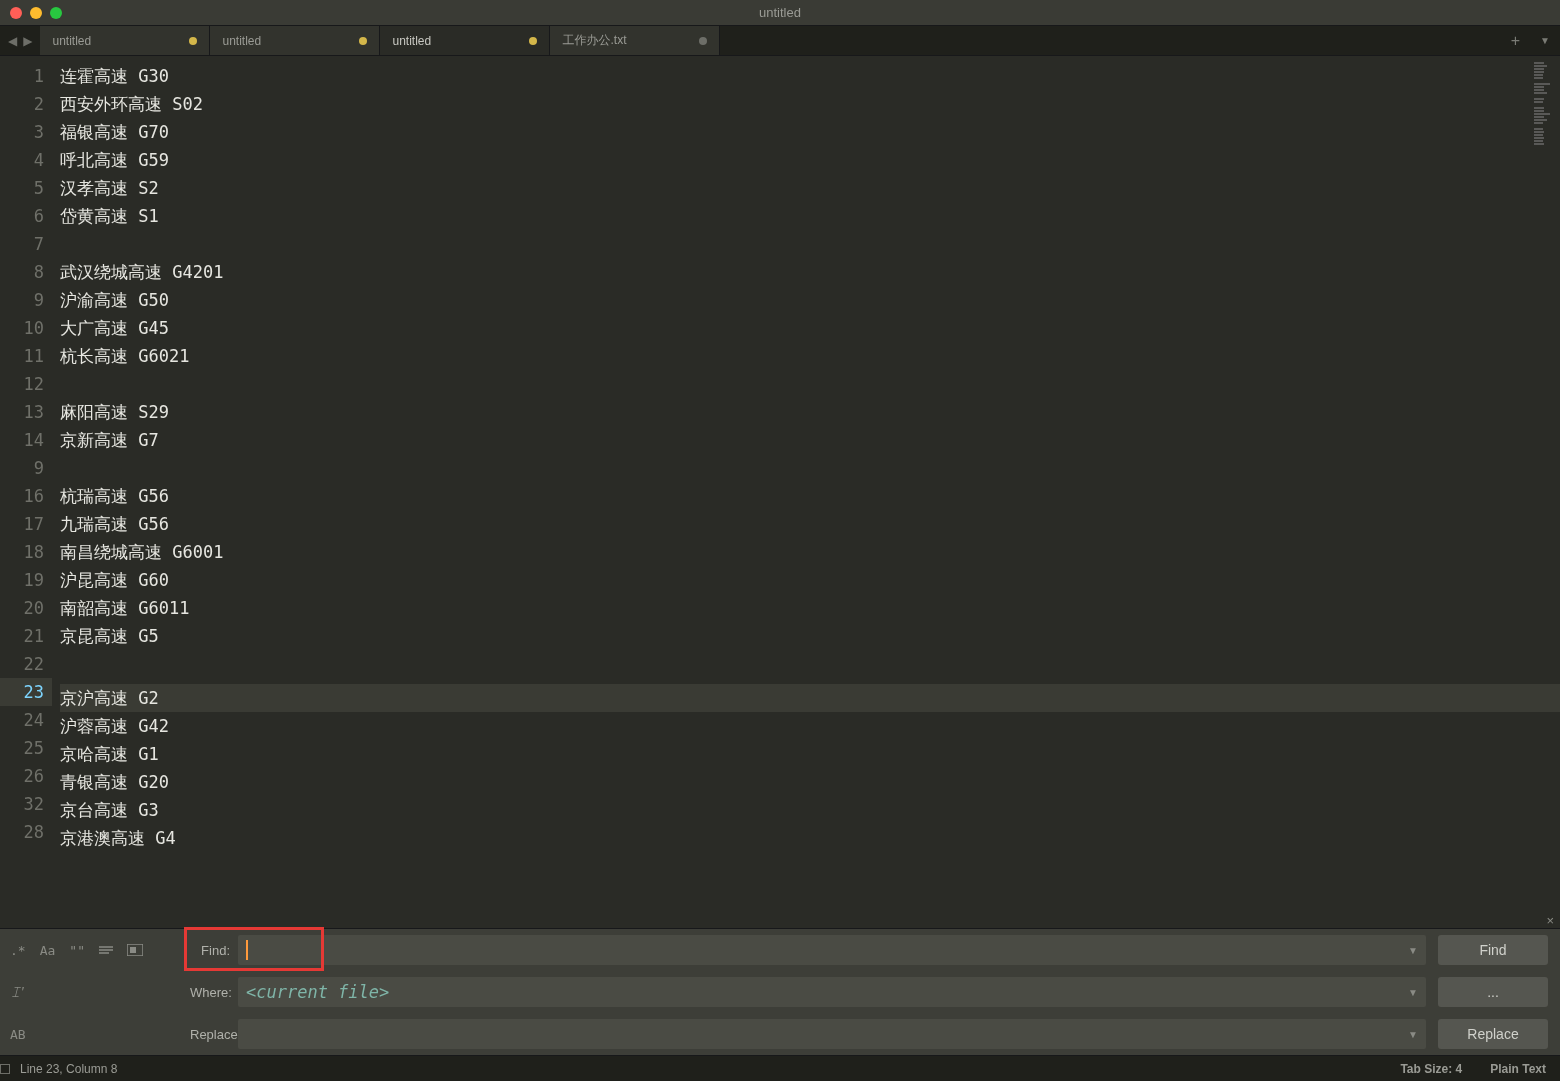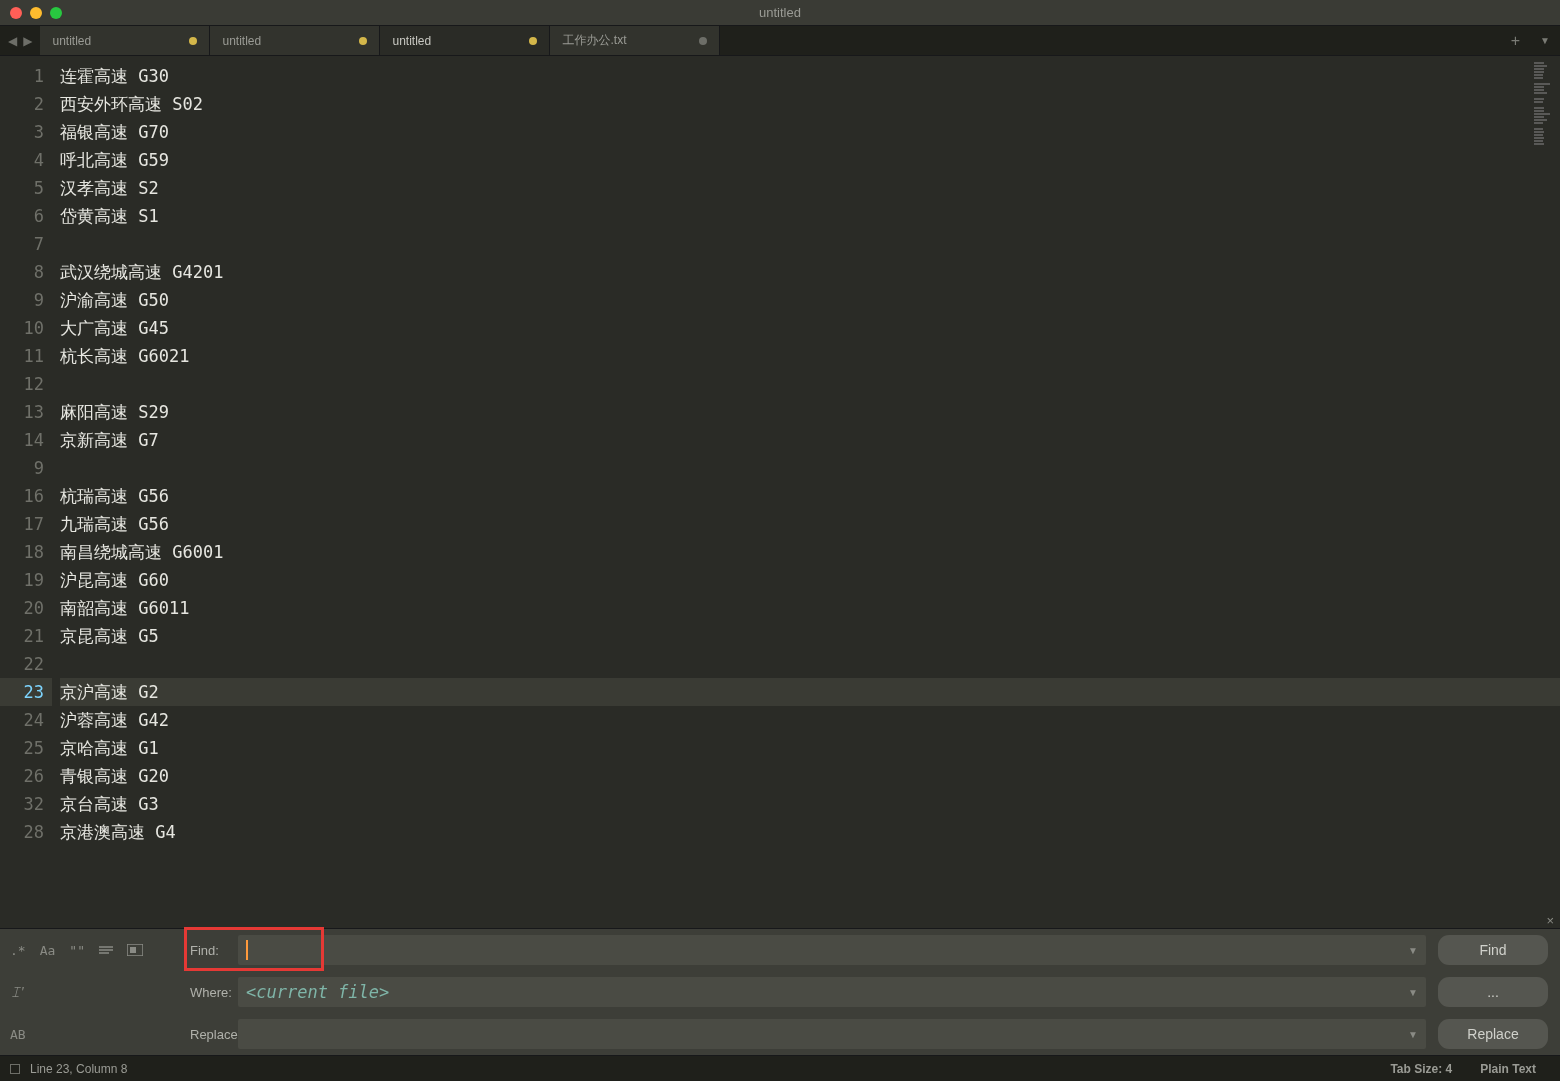--- a/index.html
+++ b/index.html
@@ -84,21 +84,21 @@
   .code {
     flex: 1;
     padding-top: 6px;
     color: #e6e6e0;
     font-family: "Menlo", "Consolas", monospace;
     font-size: 17px;
     line-height: 28px;
     white-space: pre;
     padding-left: 8px;
   }
-  .code .line.current { background: #3a3b34; }
+  .code .line.current { background: #3a3b34; margin-top: 6px; }
   .code .line { height: 28px; }
   .minimap {
     width: 26px;
     background: #2a2b26;
     position: absolute; right: 0; top: 6px;
     display: flex; flex-direction: column; gap: 1px;
     opacity: 0.5;
   }
   .minimap .mline { height: 2px; background: #888; width: 50%; }
   .search-panel {
@@ -113,21 +113,21 @@
   }
   .search-opts {
     width: 190px;
     display: flex; align-items: center; gap: 14px;
     padding-left: 10px;
     color: #8a8b85; font-size: 13px;
   }
   .opt-btn { cursor: pointer; font-family: monospace; }
   .opt-btn svg { display:block; }
   .row-label {
-    width: 48px; text-align: left; padding-right: 8px;
+    width: 48px; text-align: right; padding-right: 8px;
     color: #b0b1ab; font-size: 13px;
   }
   .input-wrap {
     flex: 1;
     background: #4a4b44;
     height: 30px;
     border-radius: 2px;
     display: flex; align-items: center;
     padding: 0 8px;
     position: relative;
@@ -141,34 +141,34 @@
   }
   .cursor {
     width: 2px; height: 20px; background: #ff9a3c;
     animation: blink 1s step-end infinite;
   }
   @keyframes blink { 50% { opacity: 0; } }
   .dropdown-arrow { color: #8a8b85; font-size: 10px; padding-left: 6px; cursor:pointer;}
   .action-btn {
     width: 110px; height: 30px; margin-left: 12px; margin-right: 12px;
     background: #555650; color: #d0d1cb;
-    border-radius: 11px; display:flex; align-items:center; justify-content:center;
+    border-radius: 3px; display:flex; align-items:center; justify-content:center;
     font-size: 14px; cursor: pointer;
   }
   .close-panel {
     position: absolute; right: 6px; top: -16px;
     color: #8a8b85; font-size: 13px; cursor:pointer;
   }
   .statusbar {
     height: 26px;
     background: #1f201b;
     border-top: 1px solid #17181a;
     display: flex; align-items: center;
     color: #9a9b95; font-size: 12px;
-    padding: 0 10px;
+    padding: 0 0;
   }
   .status-left { display:flex; align-items:center; gap:10px; }
   .status-square { width:10px; height:10px; border:1px solid #6d6e68; }
   .status-spacer { flex:1; }
   .status-item { padding: 0 14px; cursor:pointer;font-weight:bold; }
   .find-highlight {
     position: absolute;
     border: 3px solid #e53935;
     pointer-events: none;
   }

